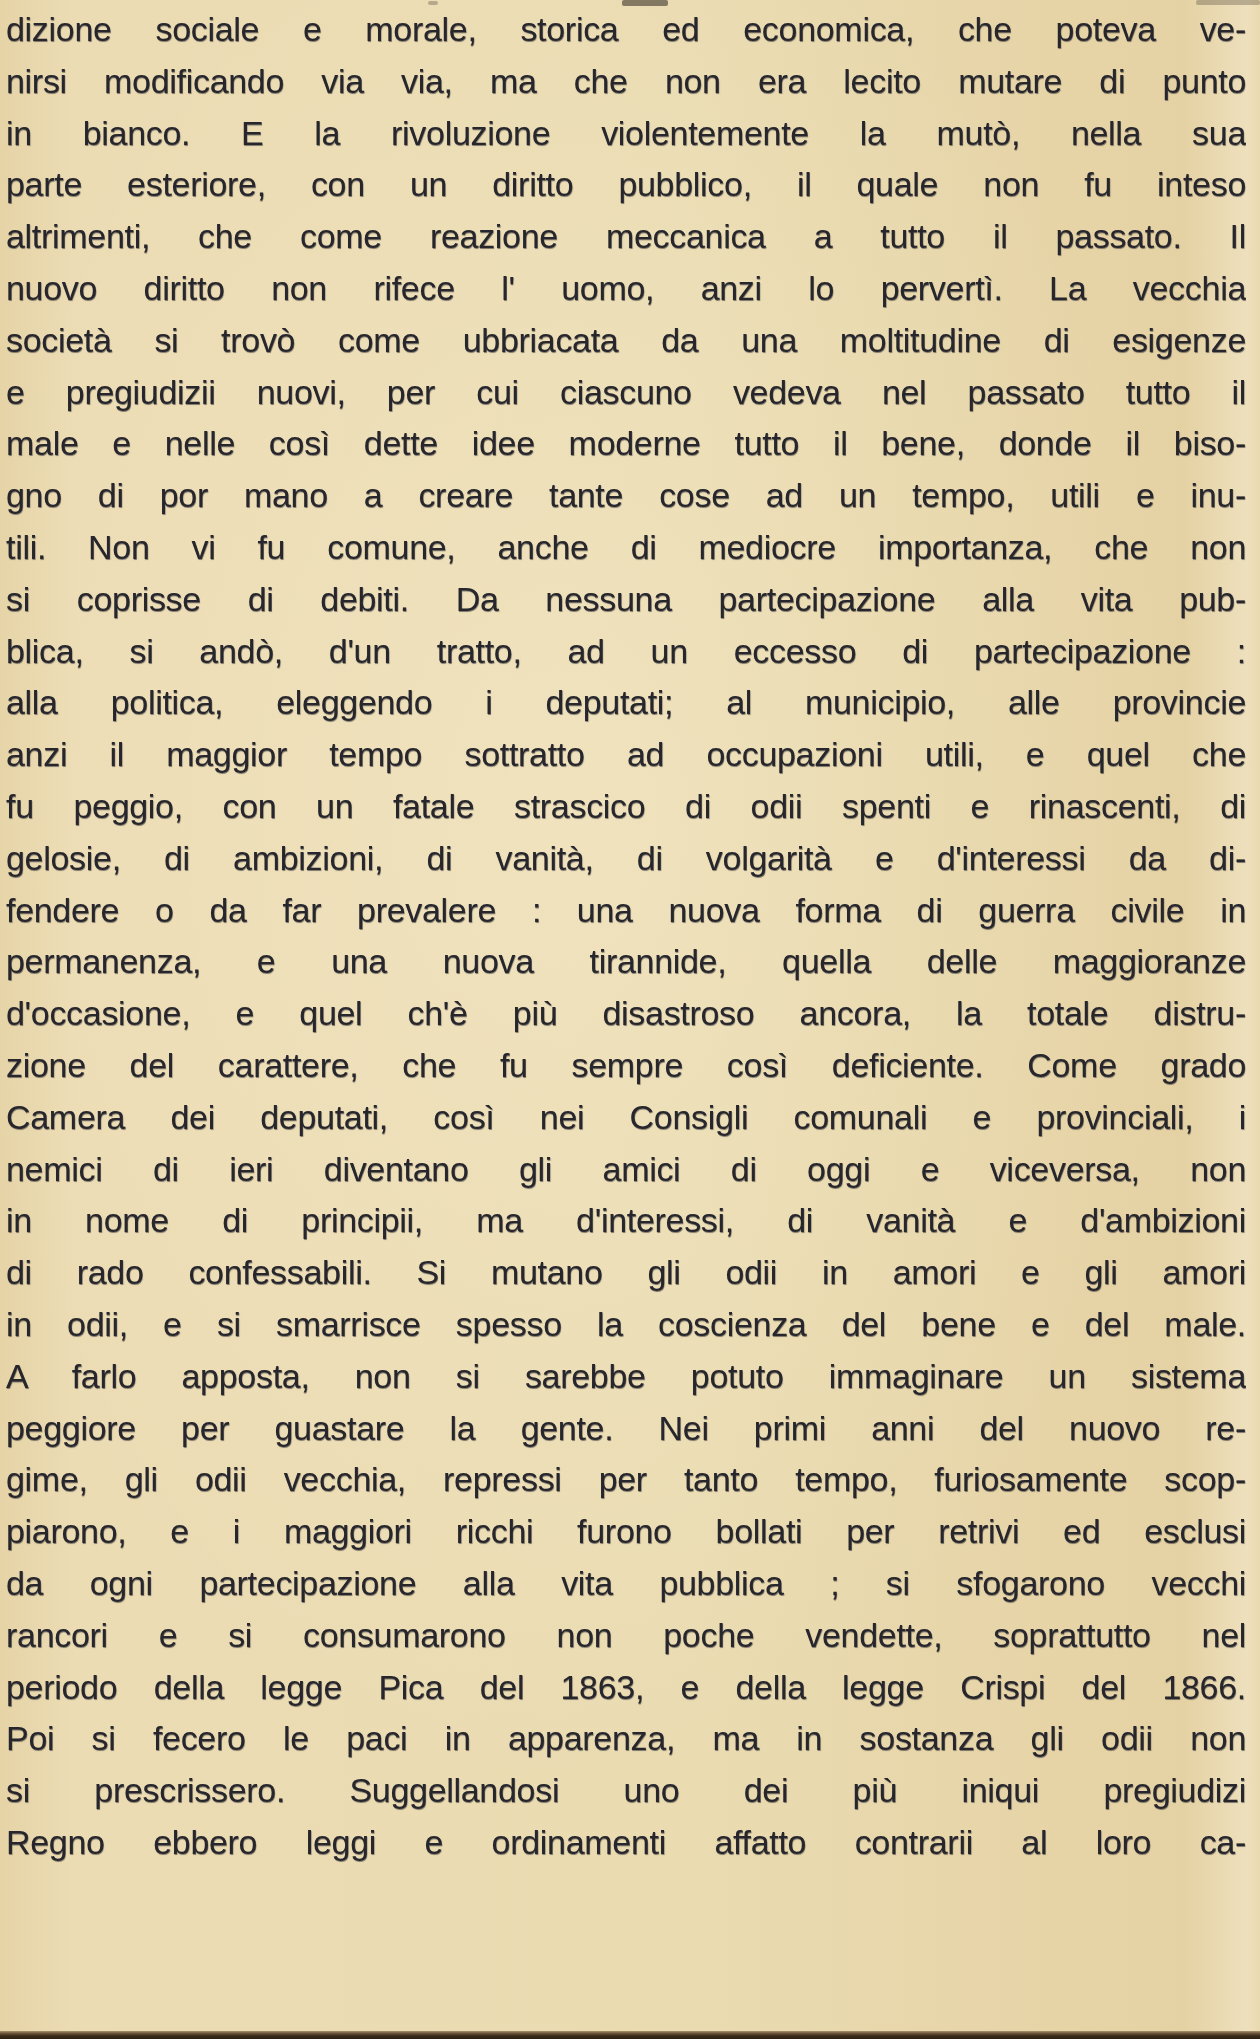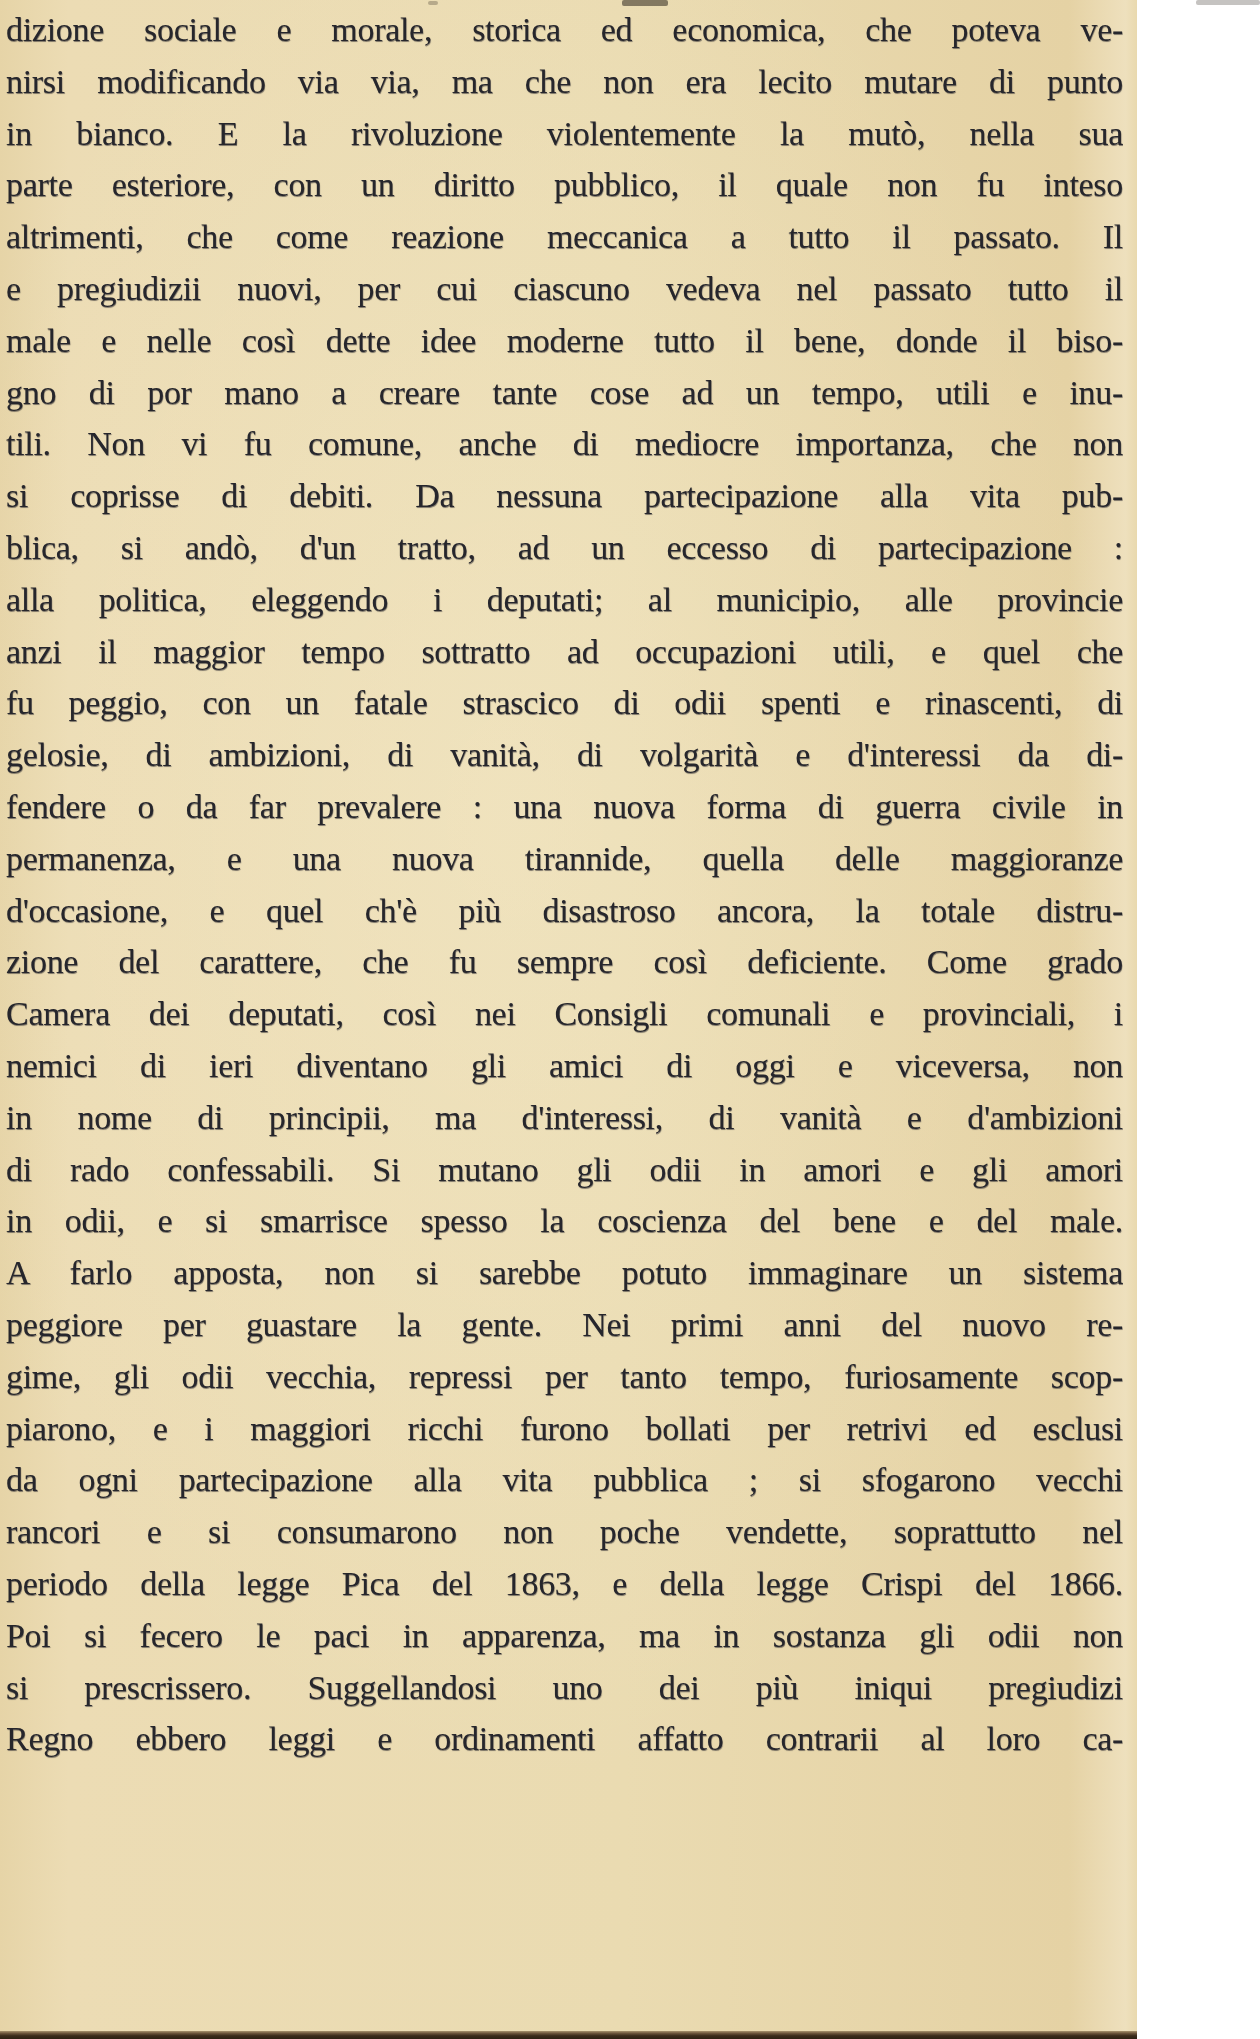--- a/index.html
+++ b/index.html
@@ -4,28 +4,28 @@
 <style>
   html, body {
     margin: 0;
     padding: 0;
     width: 1260px;
     height: 2039px;
     overflow: hidden;
   }
   .page {
     position: relative;
-    width: 1137px;
+    width: 1260px;
     height: 2039px;
     box-sizing: border-box;
     background:
       radial-gradient(ellipse 900px 1400px at 45% 40%, rgba(255,248,224,0.25), rgba(0,0,0,0) 70%),
       linear-gradient(90deg, #e6d4a7 0%, #ecdcb4 6%, #eadbb1 55%, #e5d2a4 94%, #eee0bd 99%, #e9d9ae 100%),
       #e8d7ac;
-    font-family: Liberation Serif, serif;
+    font-family: Liberation Sans, sans-serif;
   }
   .text-block {
     position: absolute;
     top: 4px;
     left: 6px;
     right: 14px;
     color: var(--ink, #26262c);
     font-size: 34px;
     letter-spacing: -0.3px;
     word-spacing: 2px;
@@ -68,20 +68,22 @@
 <div class="page">
   <div class="smudge s1"></div>
   <div class="smudge s2"></div>
   <div class="smudge s3"></div>
   <div class="text-block">
       <div class="line">dizione sociale e morale, storica ed economica, che poteva ve-</div>
       <div class="line">nirsi modificando via via, ma che non era lecito mutare di punto</div>
       <div class="line">in bianco. E la rivoluzione violentemente la mutò, nella sua</div>
       <div class="line">parte esteriore, con un diritto pubblico, il quale non fu inteso</div>
       <div class="line">altrimenti, che come reazione meccanica a tutto il passato. Il</div>
+      <div class="line">nuovo diritto non rifece l' uomo, anzi lo pervertì. La vecchia</div>
+      <div class="line">società si trovò come ubbriacata da una moltitudine di esigenze</div>
       <div class="line">e pregiudizii nuovi, per cui ciascuno vedeva nel passato tutto il</div>
       <div class="line">male e nelle così dette idee moderne tutto il bene, donde il biso-</div>
       <div class="line">gno di por mano a creare tante cose ad un tempo, utili e inu-</div>
       <div class="line">tili. Non vi fu comune, anche di mediocre importanza, che non</div>
       <div class="line">si coprisse di debiti. Da nessuna partecipazione alla vita pub-</div>
       <div class="line">blica, si andò, d'un tratto, ad un eccesso di partecipazione :</div>
       <div class="line">alla politica, eleggendo i deputati; al municipio, alle provincie</div>
       <div class="line">anzi il maggior tempo sottratto ad occupazioni utili, e quel che</div>
       <div class="line">fu peggio, con un fatale strascico di odii spenti e rinascenti, di</div>
       <div class="line">gelosie, di ambizioni, di vanità, di volgarità e d'interessi da di-</div>

